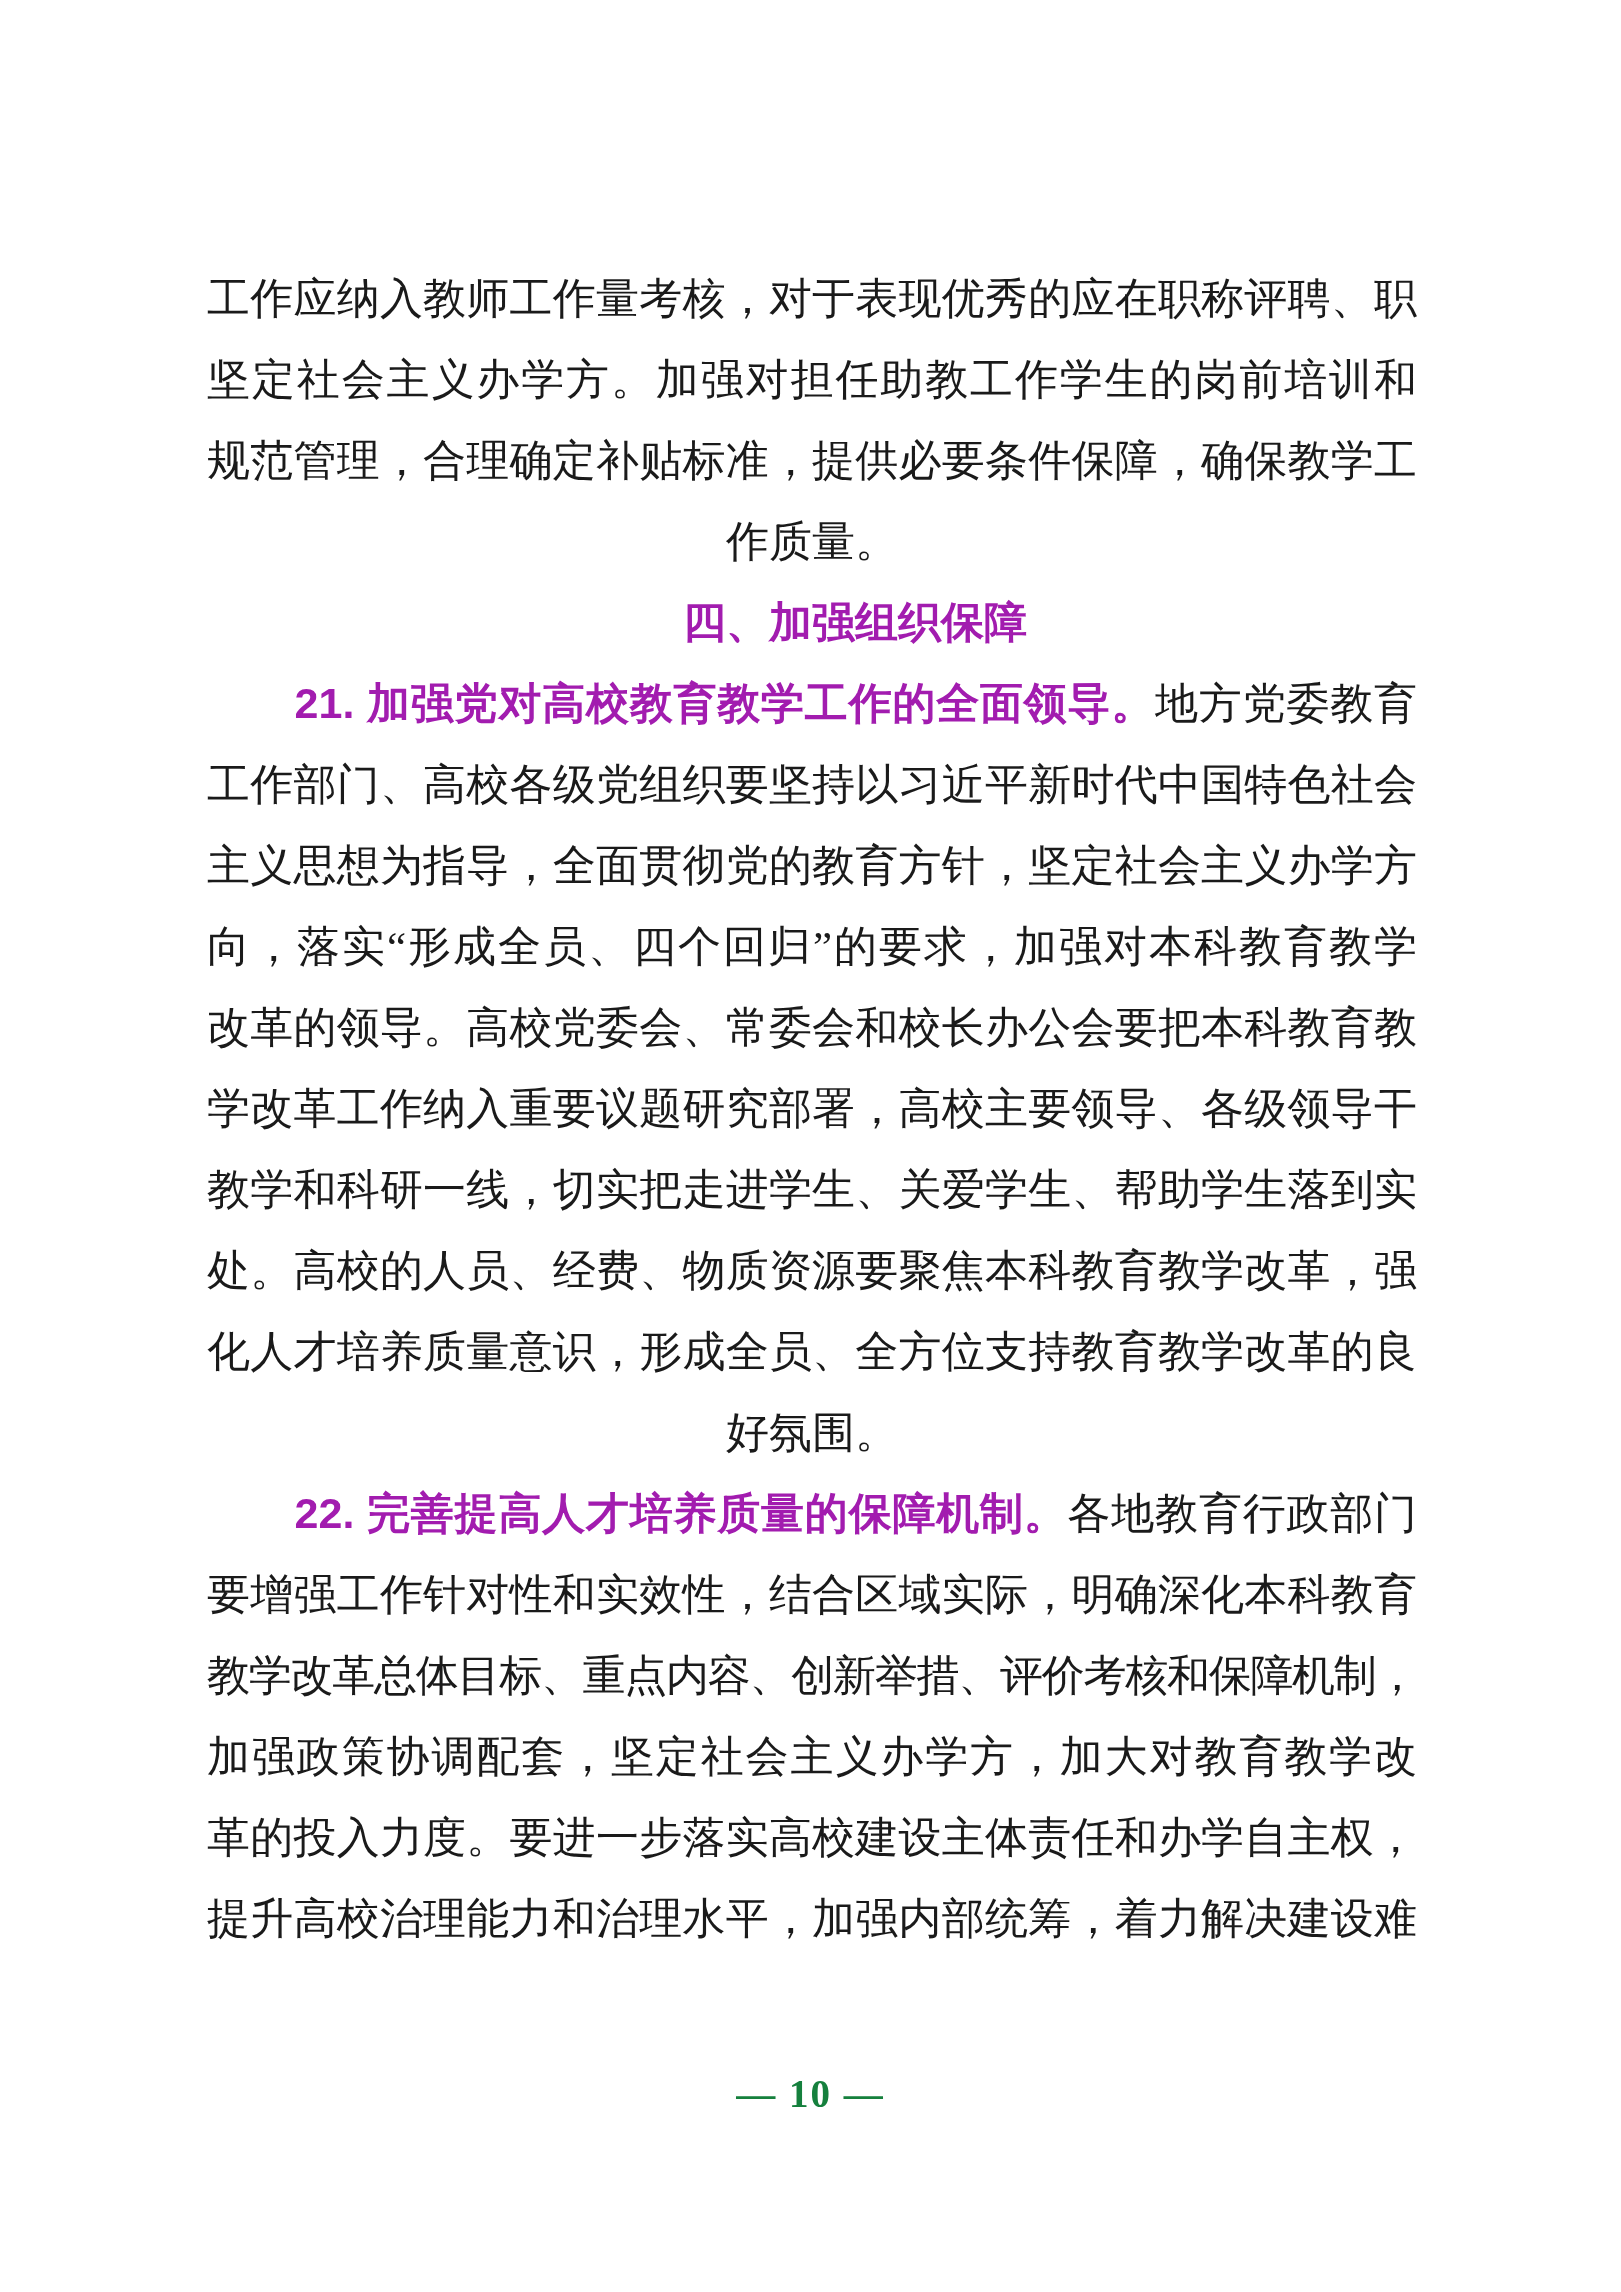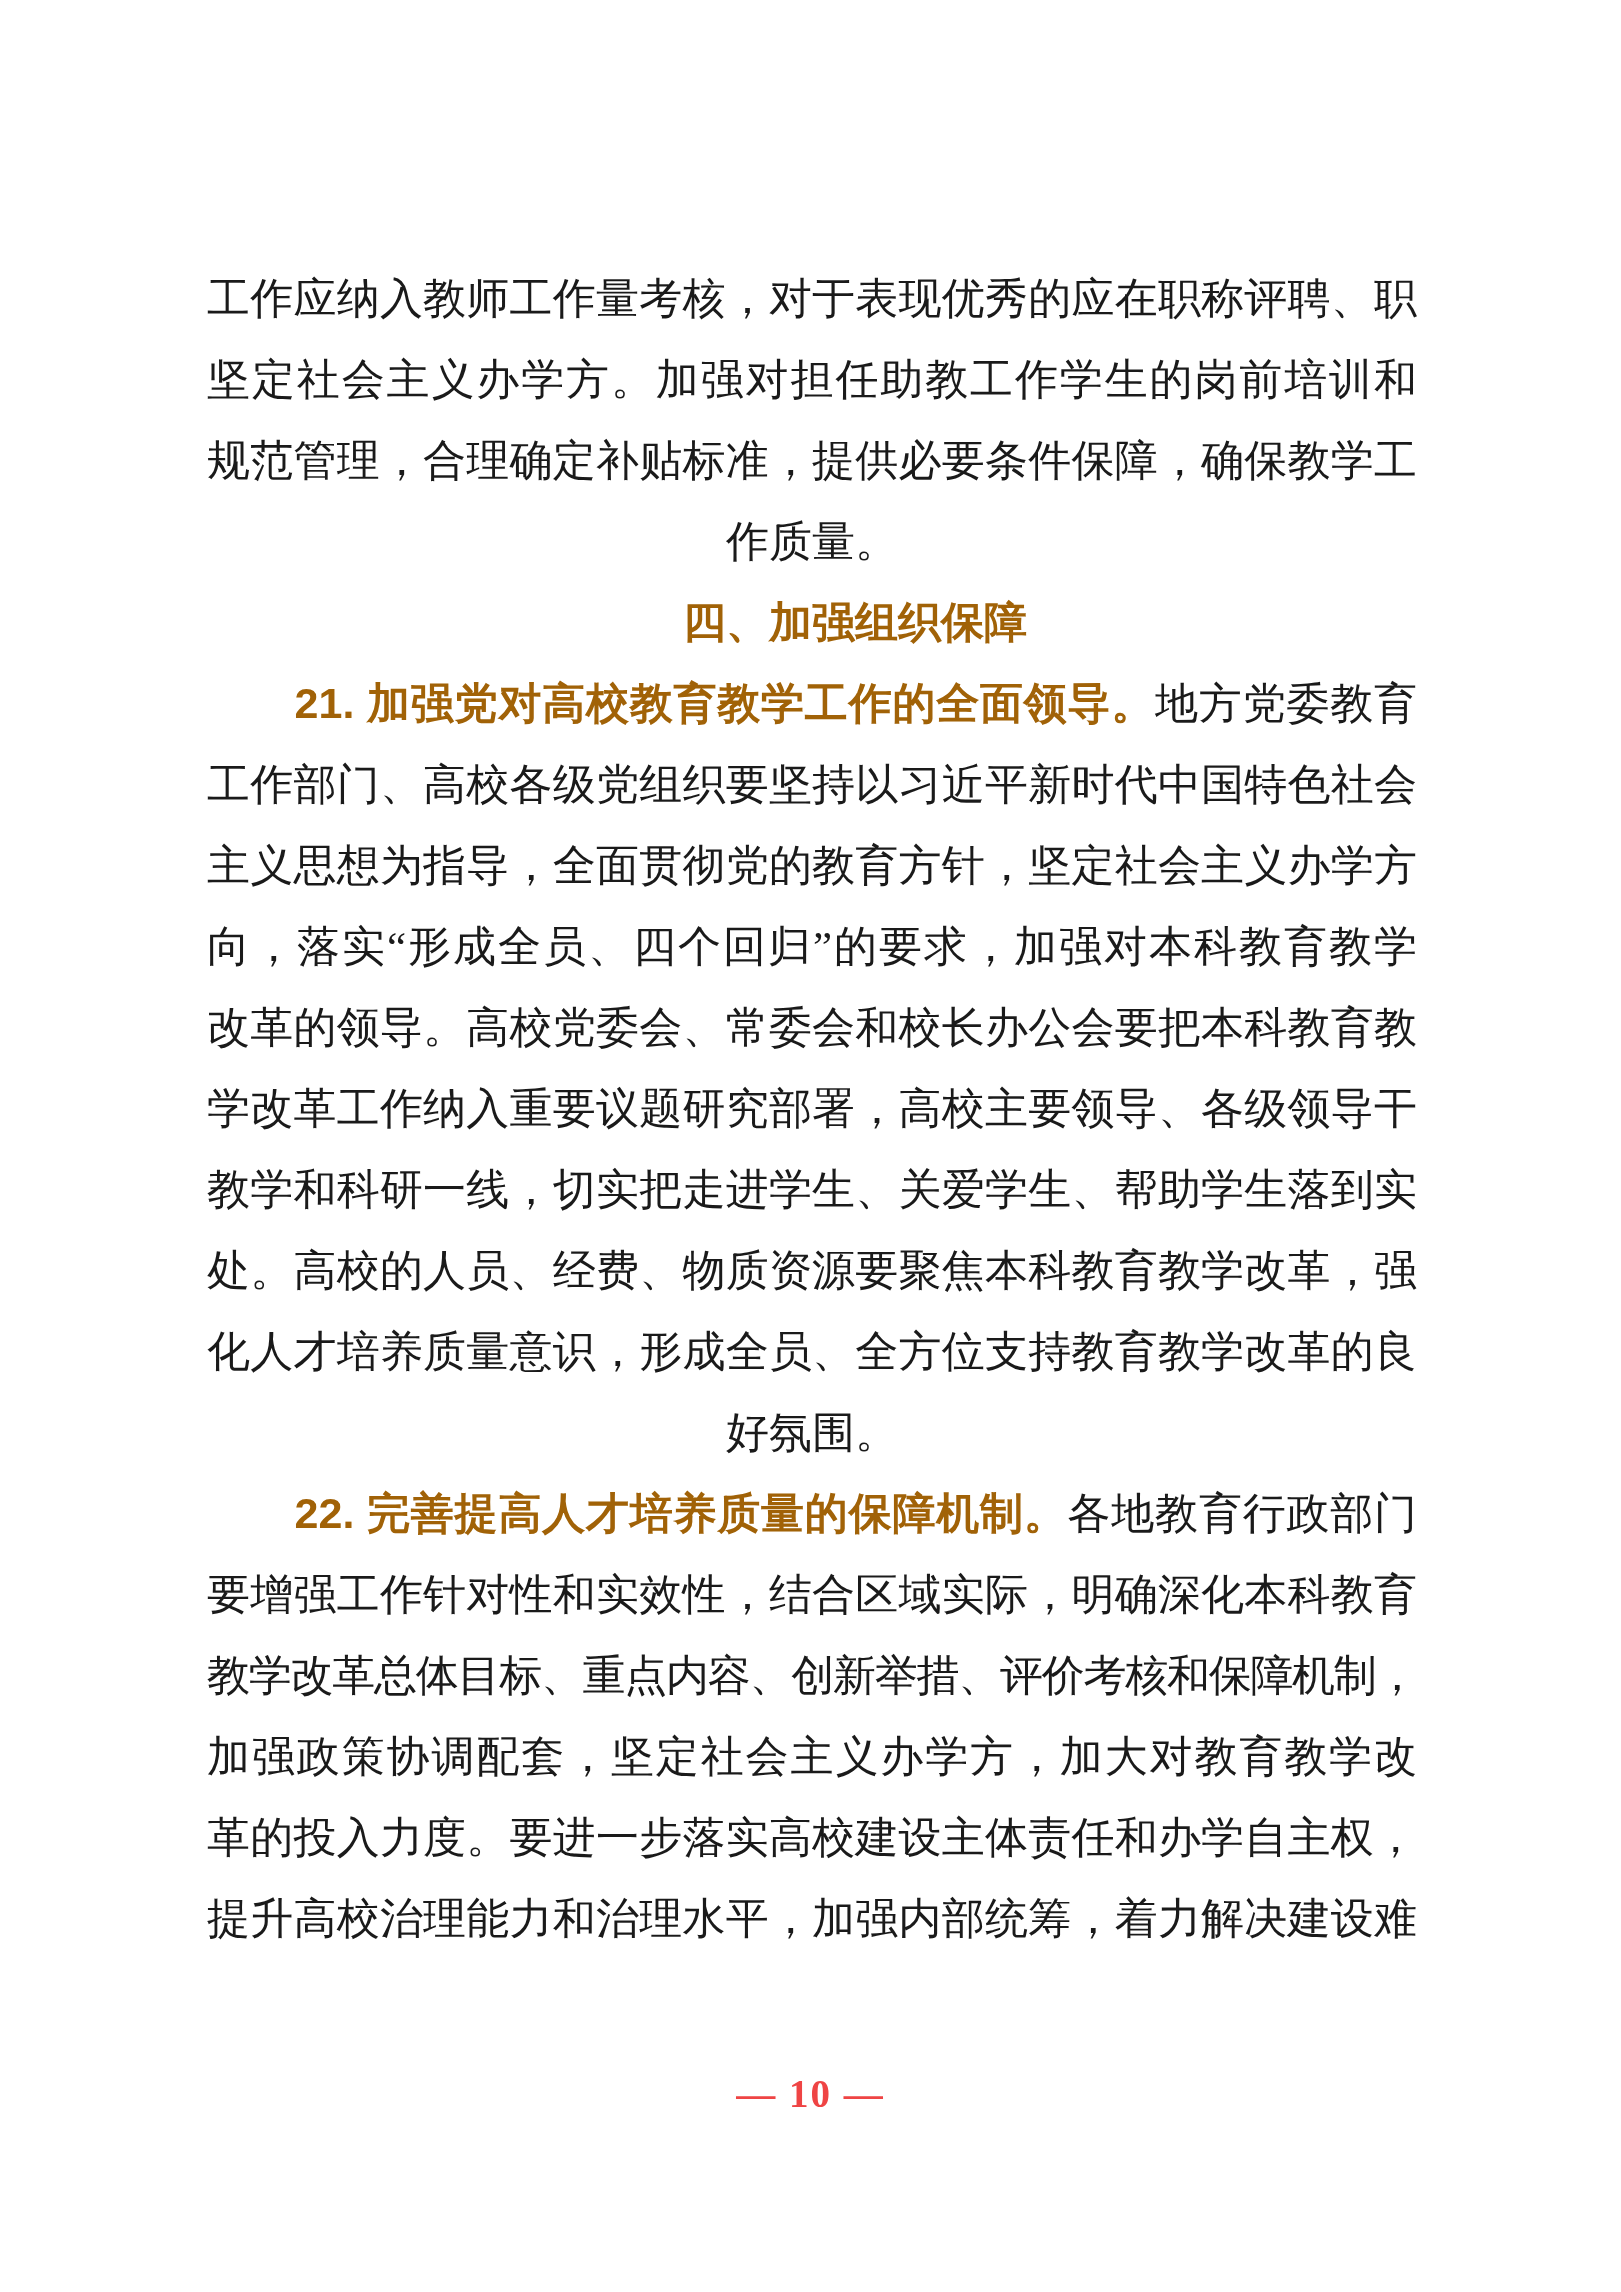--- a/index.html
+++ b/index.html
@@ -29,38 +29,38 @@
     text-align:justify;
     text-align-last:justify;
   }
   .line.sq{
     letter-spacing:-1.6px;
   }
   .seg{ font-weight:normal;margin-top:28px; }
   .seg.bold{
     font-family:"Liberation Sans","DejaVu Sans",sans-serif;
     font-weight:bold;
-    color:#a16207;
+    color:#a21caf;
   }
   .block.heading .line{
     font-family:"Liberation Sans","DejaVu Sans",sans-serif;
     font-weight:bold;
     color:#111111;
   }
   .page-number{
     position:absolute;
     left:0;
     top:2071px;
     width:100%;
     height:45px;
     line-height:45px;
     text-align:center;
     font-size:39px;
     font-weight:bold;
-    color:#ef4444;
+    color:#15803d;
     font-family:"Liberation Serif","DejaVu Serif",serif;
     letter-spacing:2px;
   }
 </style>
 </head>
 <body>
 
 <div class="page">
   <div class="text-column">
       <div class="block body">

